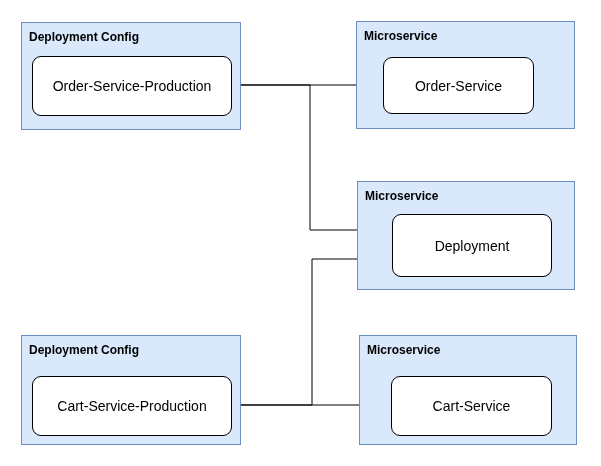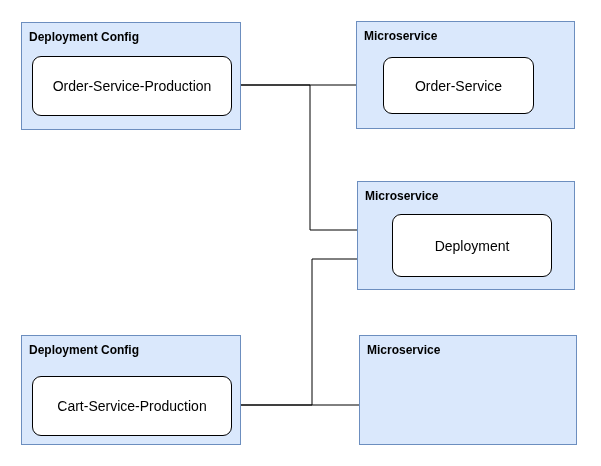--- a/index.html
+++ b/index.html
@@ -101,15 +101,18 @@
 
   <div class="group" id="g-dc2">
     <div class="group-title">Deployment Config</div>
     <div class="node" id="n-csp">
       <span>Cart-Service-Production</span>
     </div>
   </div>
 
   <div class="group" id="g-ms2">
     <div class="group-title">Microservice</div>
+    <div class="node" id="n-cs">
+      <span>Cart-Service</span>
+    </div>
   </div>
 
 </div>
 
 </body></html>

